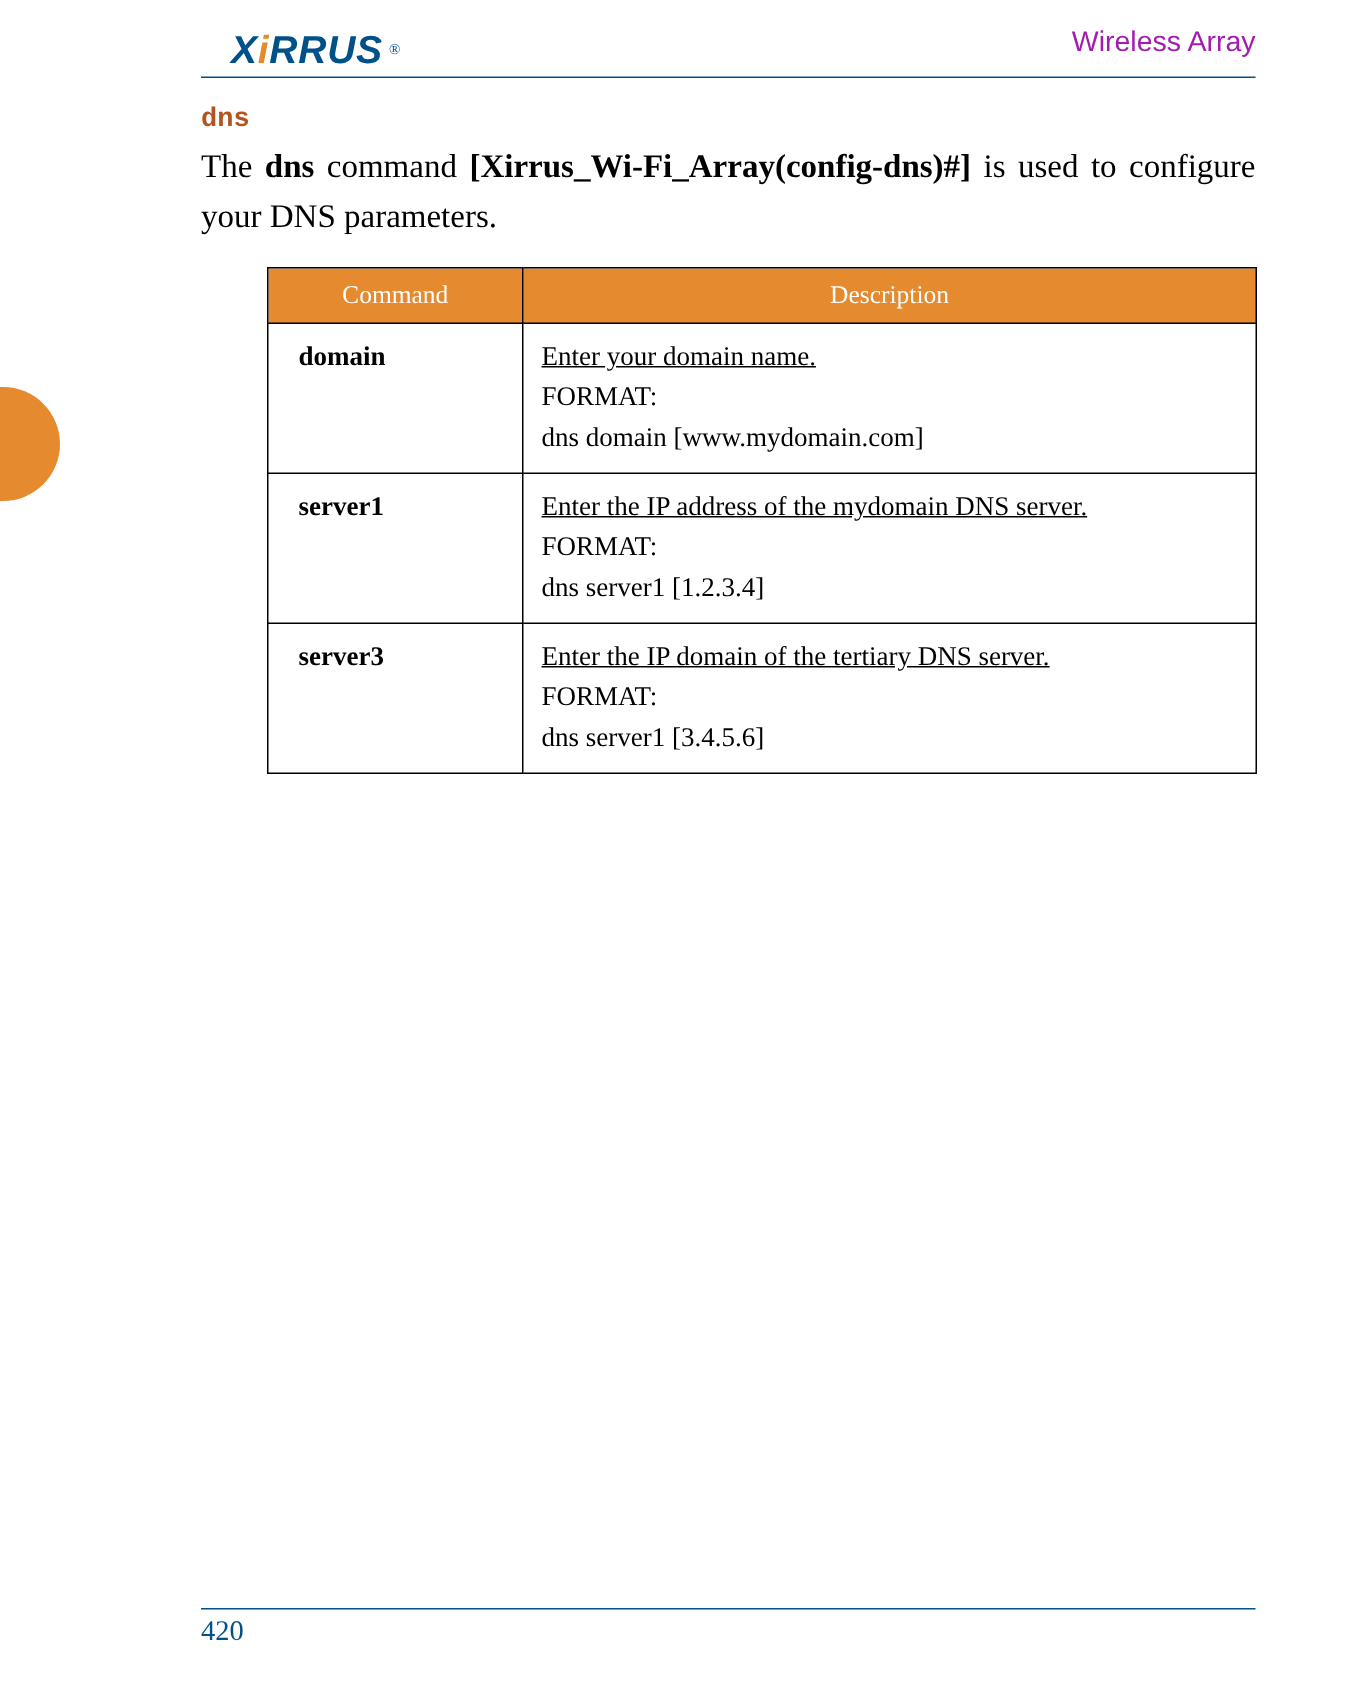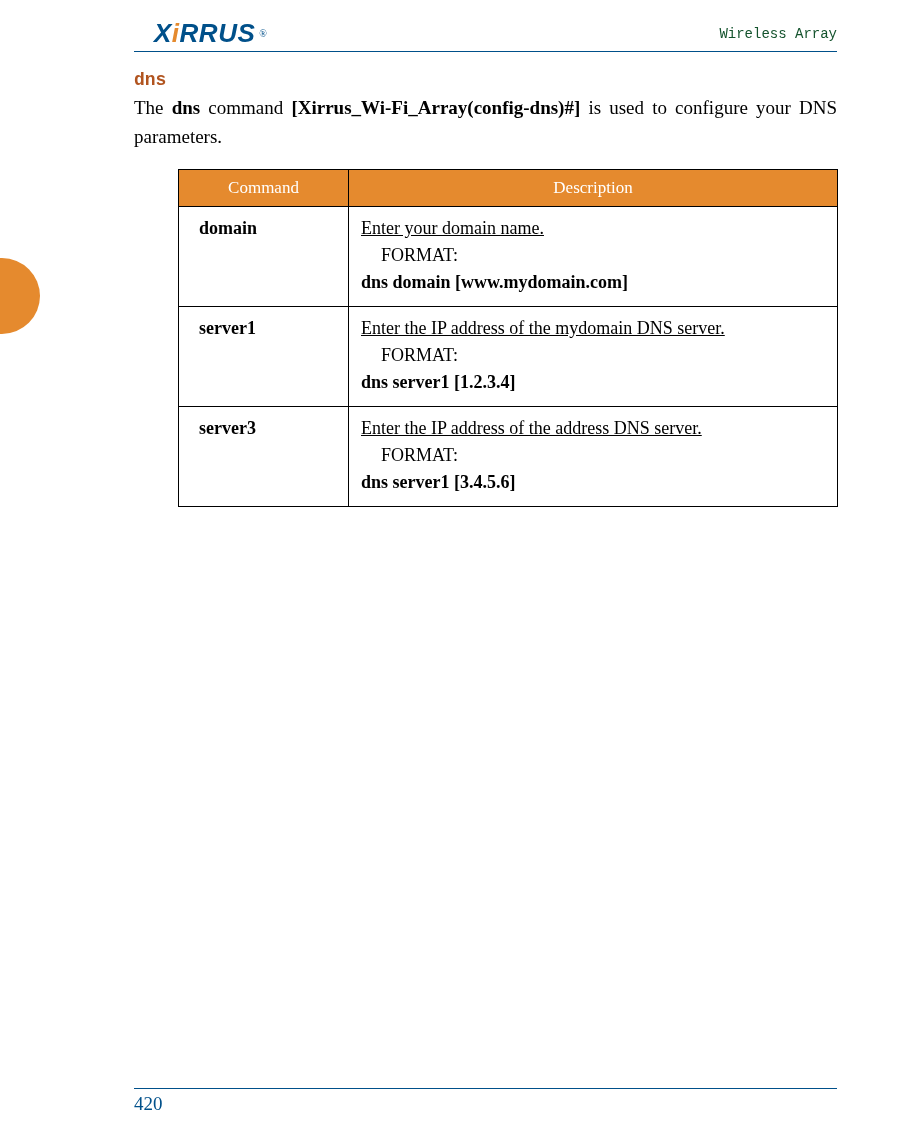--- a/index.html
+++ b/index.html
@@ -16,21 +16,20 @@
       color: #000;
     }
     .page {
       padding: 18px 64px 0 0;
       position: relative;
       height: 100%;
     }
     .header {
       display: flex;
       justify-content: space-between;
-      align-items: center;
       padding-left: 154px;
       padding-right: 0;
       margin-bottom: 2px;
     }
     .logo {
       display: flex;
       align-items: center;
       gap: 2px;
     }
     .logo-text {
@@ -44,39 +43,39 @@
     .logo-text .i-dot {
       color: #e58a2e;
     }
     .logo-sup {
       font-size: 10px;
       color: #00508a;
       vertical-align: super;
       margin-left: 2px;
     }
     .header-sub {
-      font-family: Liberation Mono, monospace;
-      font-size: 14px;
-      color: #14532d;
+      font-family: Liberation Sans, sans-serif;
+      font-size: 19px;
+      color: #a21caf;
     }
     .header-rule {
       border: none;
       border-top: 1.5px solid #00508a;
       margin: 0 0 0 134px;
       width: 703px;
     }
     .section-title {
       font-family: "Courier New", Courier, monospace;
       font-weight: bold;
       font-size: 18px;
       color: #b1541f;
       margin: 18px 0 4px 134px;
     }
     .body-text {
-      font-size: 19px;
+      font-size: 22px;
       line-height: 1.5;
       margin: 0 0 18px 134px;
       max-width: 703px;
       text-align: justify;
     }
     .body-text .bold {
       font-weight: bold;
     }
     .tab-marker {
       position: absolute;
@@ -117,29 +116,28 @@
       text-align: left;
       padding-left: 20px;
       margin-top: 12px;
     }
     table.cmd-table td .desc-lead {
       display: block;
       text-decoration: underline;
     }
     table.cmd-table td .desc-format-label {
       display: block;
-      margin-left: 20px;
     }
     table.cmd-table td .desc-example {
-      font-weight: bold;
+      font-weight: normal;
       display: block;
     }
     .footer {
       position: absolute;
-      bottom: 18px;
+      bottom: 34px;
       left: 134px;
       width: 703px;
     }
     .footer-rule {
       border: none;
       border-top: 1.5px solid #00508a;
       margin-bottom: 4px;
     }
     .footer-row {
       display: flex;
@@ -187,21 +185,21 @@
           <td>server1</td>
           <td>
             <span class="desc-lead">Enter the IP address of the mydomain DNS server.</span>
             <span class="desc-format-label">FORMAT:</span>
             <span class="desc-example">dns server1 [1.2.3.4]</span>
           </td>
         </tr>
         <tr>
           <td>server3</td>
           <td>
-            <span class="desc-lead">Enter the IP address of the address DNS server.</span>
+            <span class="desc-lead">Enter the IP domain of the tertiary DNS server.</span>
             <span class="desc-format-label">FORMAT:</span>
             <span class="desc-example">dns server1 [3.4.5.6]</span>
           </td>
         </tr>
       </tbody>
   </table>
 
   <div class="footer">
     <hr class="footer-rule">
     <div class="footer-row">

